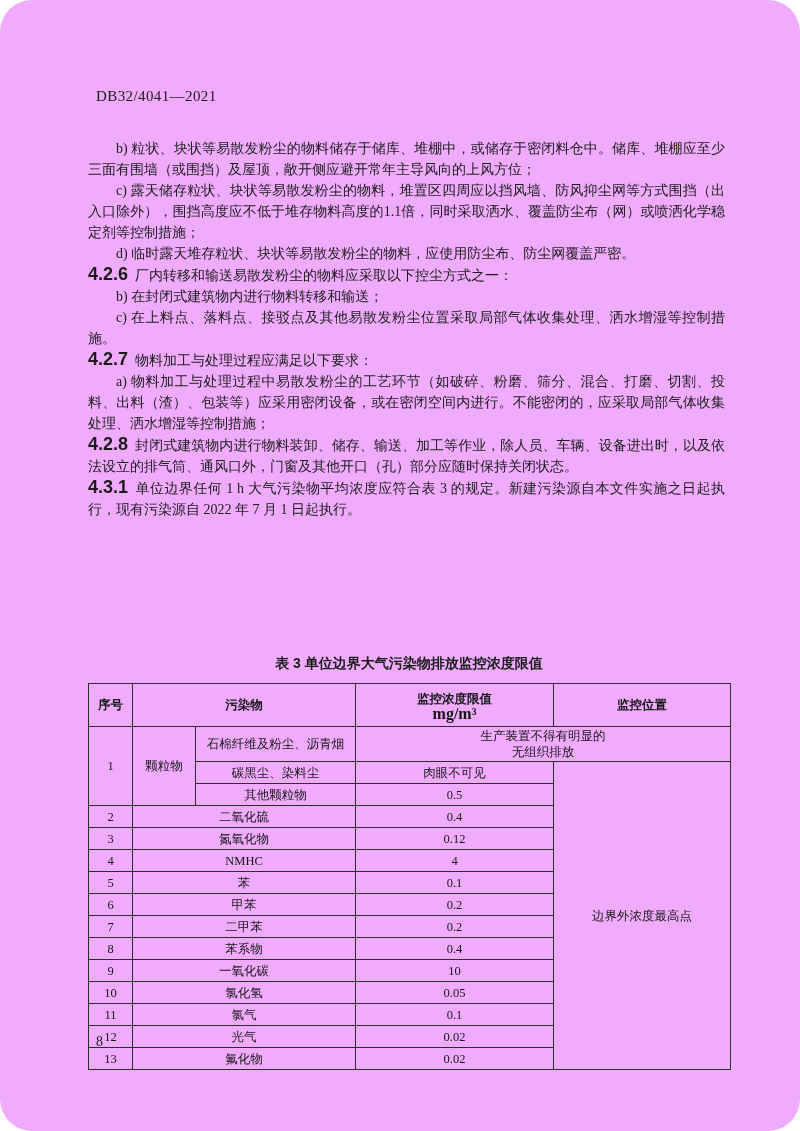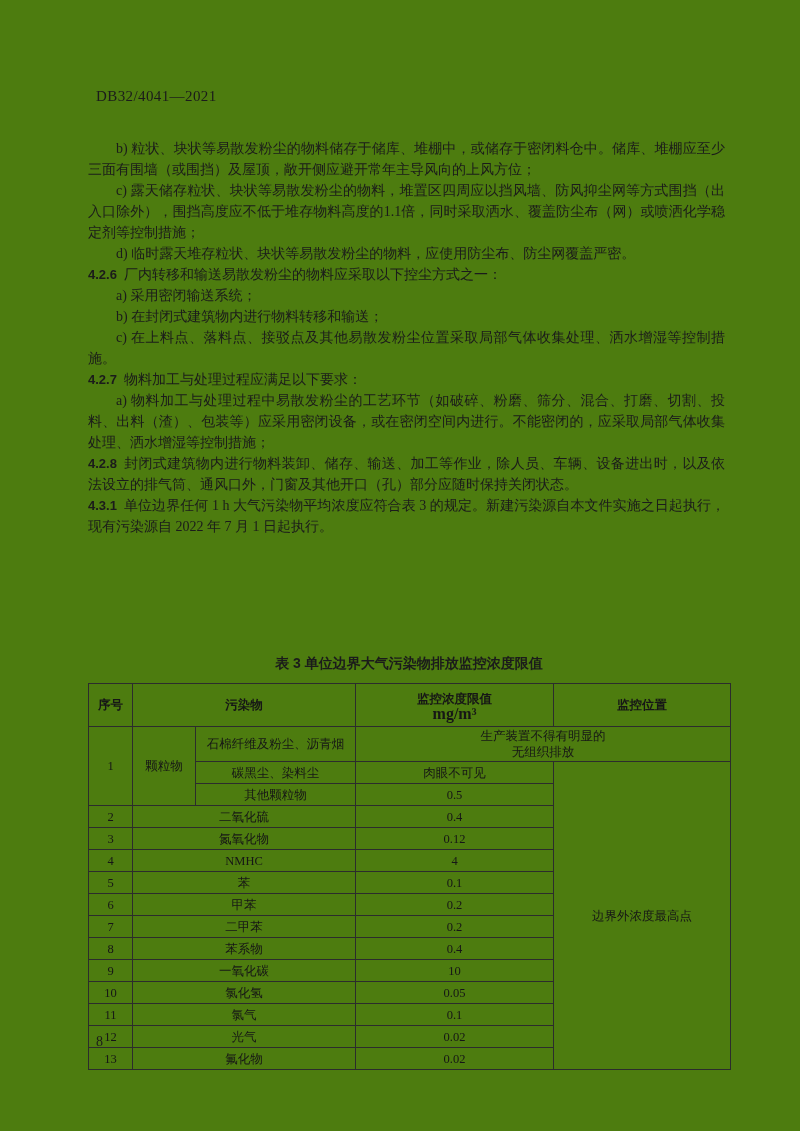--- a/index.html
+++ b/index.html
@@ -1,40 +1,41 @@
 <!DOCTYPE html>
 <html><head>
 <meta charset="utf-8">
 <style>
   html,body { margin:0; padding:0; background:#ffffff; }
   .page {
     position:relative;
     width:800px; height:1131px;
-    background:#4d7c0f;
+    background:#f0abfc;
     box-sizing:border-box;
     font-family:"Liberation Serif","DejaVu Serif",serif;
     color:#1b1b1b;
     overflow:hidden;
+    border-radius:32px;
   }
   .doc-header {
     position:absolute; top:88px; left:96px;
     font-size:15px; letter-spacing:0.4px;
     font-weight:500;
   }
   .doc-body {
     position:absolute; top:138px; left:88px; width:637px;
     font-size:14px; line-height:21px;
     text-align:justify;
   }
   .doc-body p { margin:0; }
   .doc-body p.item { text-indent:2em; }
   .doc-body p.clause { text-indent:0; }
   .clause-num {
     font-family:"Liberation Sans","DejaVu Sans",sans-serif;
-    font-weight:600; font-size:13px;
+    font-weight:600; font-size:18px;
     margin-right:7px;
   }
   .section-heading {
     font-family:"Liberation Sans","DejaVu Sans",sans-serif;
     font-weight:700; font-size:14px;
     margin:14px 0 13px 0 !important;
     text-indent:0;
   }
   .section-heading .clause-num { font-weight:700; }
   .table-block {
@@ -78,21 +79,20 @@
 
   <header class="doc-header">
     <span>DB32/4041—2021</span>
   </header>
 
   <main class="doc-body">
       <p class="item"><span>b) 粒状、块状等易散发粉尘的物料储存于储库、堆棚中，或储存于密闭料仓中。储库、堆棚应至少三面有围墙（或围挡）及屋顶，敞开侧应避开常年主导风向的上风方位；</span></p>
       <p class="item"><span>c) 露天储存粒状、块状等易散发粉尘的物料，堆置区四周应以挡风墙、防风抑尘网等方式围挡（出入口除外），围挡高度应不低于堆存物料高度的1.1倍，同时采取洒水、覆盖防尘布（网）或喷洒化学稳定剂等控制措施；</span></p>
       <p class="item"><span>d) 临时露天堆存粒状、块状等易散发粉尘的物料，应使用防尘布、防尘网覆盖严密。</span></p>
       <p class="clause"><span class="clause-num">4.2.6</span><span>厂内转移和输送易散发粉尘的物料应采取以下控尘方式之一：</span></p>
-      <p class="item"><span>a) 采用密闭输送系统；</span></p>
       <p class="item"><span>b) 在封闭式建筑物内进行物料转移和输送；</span></p>
       <p class="item"><span>c) 在上料点、落料点、接驳点及其他易散发粉尘位置采取局部气体收集处理、洒水增湿等控制措施。</span></p>
       <p class="clause"><span class="clause-num">4.2.7</span><span>物料加工与处理过程应满足以下要求：</span></p>
       <p class="item"><span>a) 物料加工与处理过程中易散发粉尘的工艺环节（如破碎、粉磨、筛分、混合、打磨、切割、投料、出料（渣）、包装等）应采用密闭设备，或在密闭空间内进行。不能密闭的，应采取局部气体收集处理、洒水增湿等控制措施；</span></p>
       <p class="clause"><span class="clause-num">4.2.8</span><span>封闭式建筑物内进行物料装卸、储存、输送、加工等作业，除人员、车辆、设备进出时，以及依法设立的排气筒、通风口外，门窗及其他开口（孔）部分应随时保持关闭状态。</span></p>
       <p class="clause"><span class="clause-num">4.3.1</span><span>单位边界任何 1 h 大气污染物平均浓度应符合表 3 的规定。新建污染源自本文件实施之日起执行，现有污染源自 2022 年 7 月 1 日起执行。</span></p>
     </main>
 
   <section class="table-block">
     <div class="table-caption">

